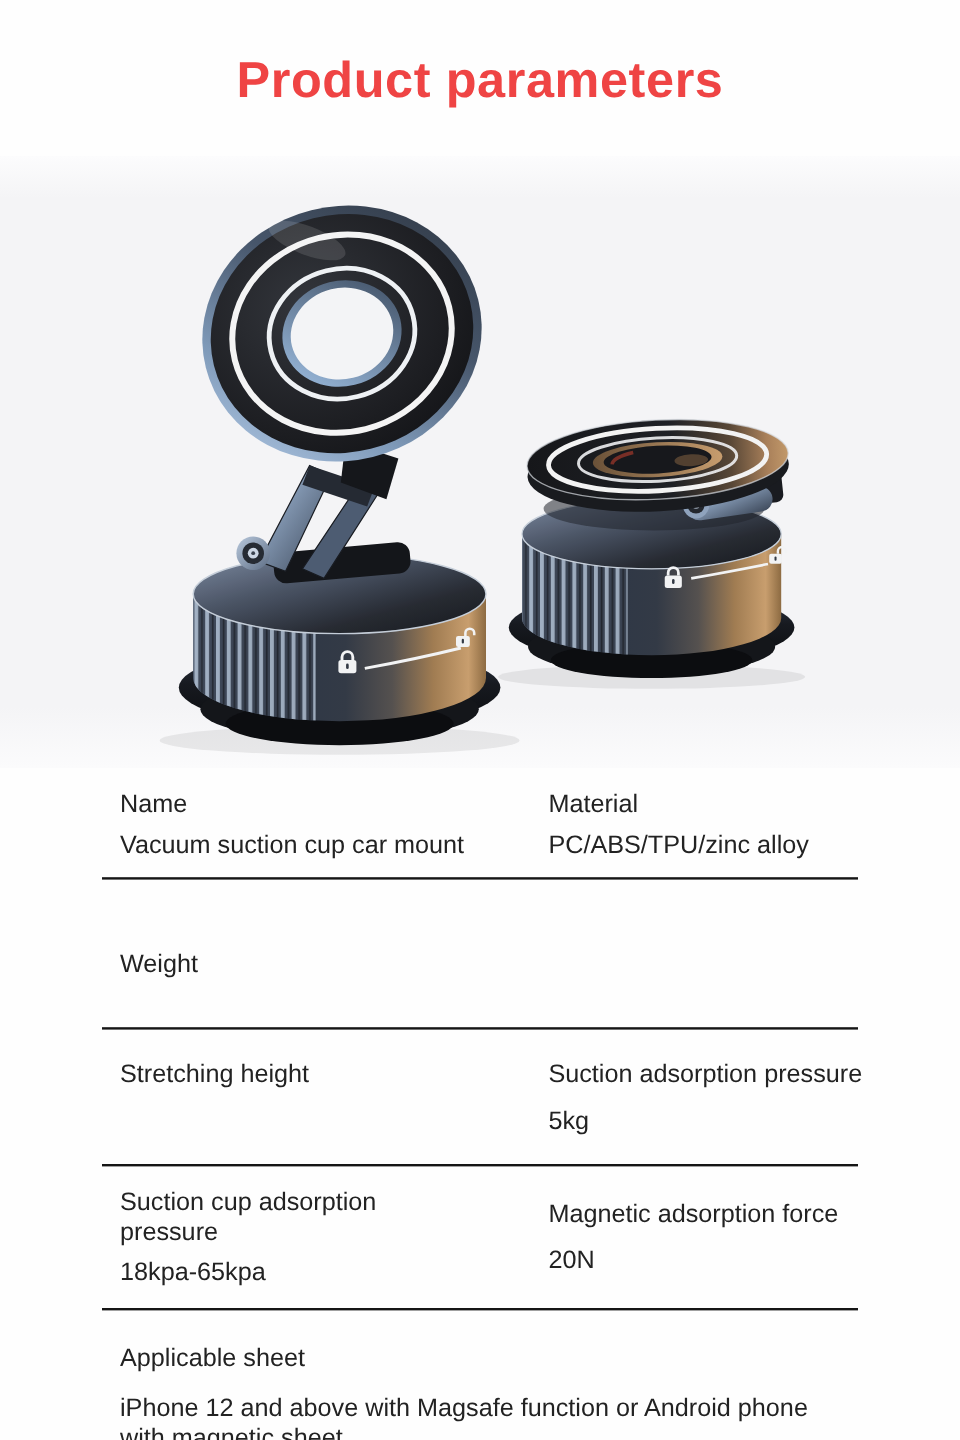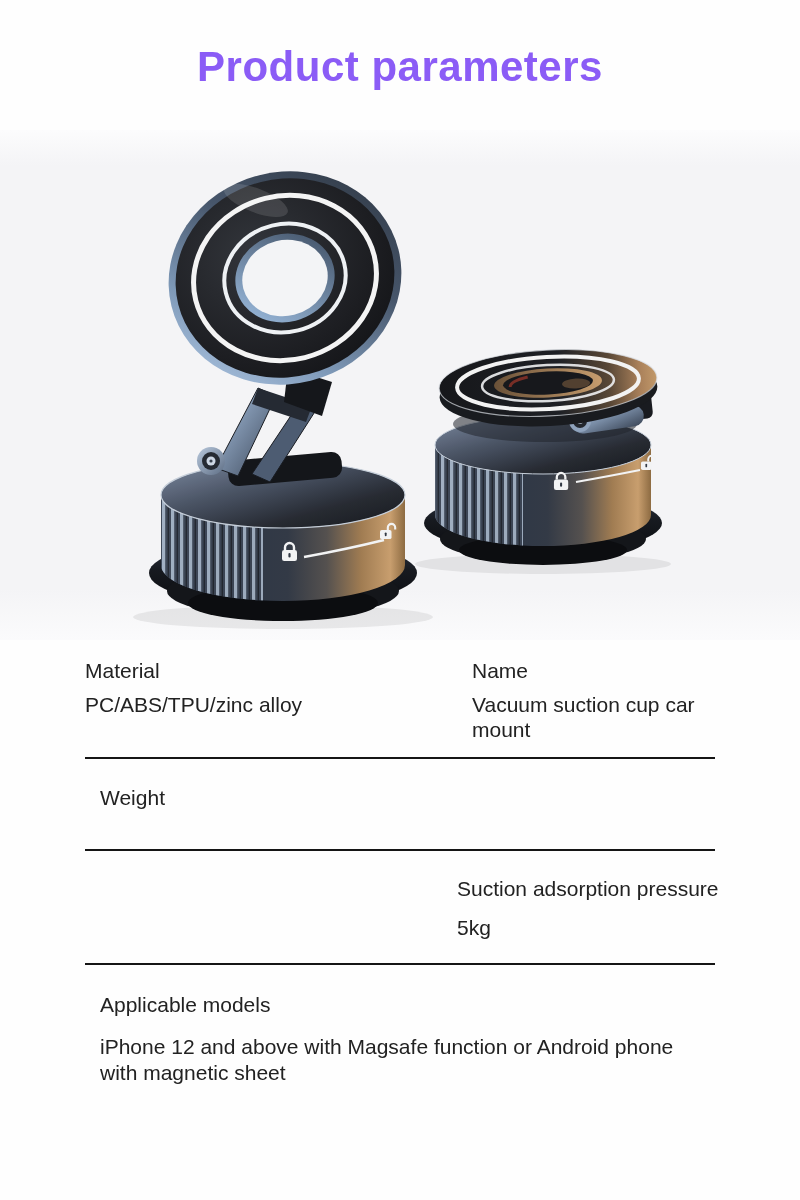--- a/index.html
+++ b/index.html
@@ -8,21 +8,21 @@
     background:#fefefe;
     font-family:"Liberation Sans",sans-serif;
     color:#222;
   }
   .page-title{
     margin:46px 0 0 0;
     text-align:center;
     font-size:42px;
     font-weight:700;
     letter-spacing:.5px;
-    color:#8b5cf6;
+    color:#ef4444;
     line-height:1;
   }
   .photo{display:block;margin-top:42px;}
   .specs{
     width:630px;
     margin:0 0 0 85px;
   }
   .spec-row{
     display:grid;
     grid-template-columns:372px 258px;
@@ -33,21 +33,21 @@
   .cell--left{padding-left:15px;}
   .cell--vcenter{justify-content:center;}
   .label,.value{
     font-size:21px;
     line-height:1.2;
     color:#222;
   }
   .label{white-space:nowrap;}
   .label.wrap{white-space:normal;max-width:258px;}
   .row-1{padding:18px 0 14px;}
-  .row-2{padding:26px 0 24px;}
+  .row-2{padding:26px 0 24px;margin-top:32px;}
   .row-3{padding:25px 0 23px;}
   .row-4{padding:17px 0 16px;}
   .row-5{padding:27px 0 20px;}
   .row-1 .label{margin-bottom:9px;}
   .row-2 .label{margin-bottom:15px;}
   .row-3 .label{margin-bottom:14px;}
   .row-4 .label{margin-bottom:9px;}
   .row-4 .cell--vcenter .label{margin-bottom:14px;}
   .row-5 .label{margin-bottom:17px;}
 </style>
@@ -225,48 +225,59 @@
       <ellipse rx="45" ry="11.5" fill="#17181c"></ellipse>
       <path d="M-38 2 a40 11 0 0 1 18 -9" fill="none" stroke="#8a3328" stroke-width="3" opacity="0.85"></path>
       <ellipse cx="28" cy="2" rx="14" ry="5" fill="#7a5c3e" opacity="0.6"></ellipse>
     </g>
   </g>
 </svg>
 
 <div class="specs">
 
   <div class="spec-row row-1">
+    <div class="cell cell--left">
+      <div class="label">Name</div>
+      <div class="value">Vacuum suction cup car mount</div>
+    </div>
     <div class="cell">
       <div class="label">Material</div>
       <div class="value">PC/ABS/TPU/zinc alloy</div>
     </div>
-    <div class="cell cell--left">
-      <div class="label">Name</div>
-      <div class="value">Vacuum suction cup car mount</div>
-    </div>
   </div>
 
   <div class="spec-row row-2">
     <div class="cell cell--left">
       <div class="label">Weight</div>
     </div>
     <div class="cell">
     </div>
   </div>
 
   <div class="spec-row row-3">
     <div class="cell cell--left">
+      <div class="label">Stretching height</div>
     </div>
     <div class="cell">
       <div class="label">Suction adsorption pressure</div>
       <div class="value">5kg</div>
     </div>
   </div>
 
+  <div class="spec-row row-4">
+    <div class="cell cell--left">
+      <div class="label wrap">Suction cup adsorption pressure</div>
+      <div class="value">18kpa-65kpa</div>
+    </div>
+    <div class="cell cell--vcenter">
+      <div class="label">Magnetic adsorption force</div>
+      <div class="value">20N</div>
+    </div>
+  </div>
 
   <div class="spec-row row-5 last">
     <div class="cell cell--left">
-      <div class="label">Applicable models</div>
+      <div class="label">Applicable sheet</div>
       <div class="value" style="white-space:normal;">iPhone 12 and above with Magsafe function or Android phone with magnetic sheet</div>
     </div>
   </div>
 
 </div>
 
 </body></html>

